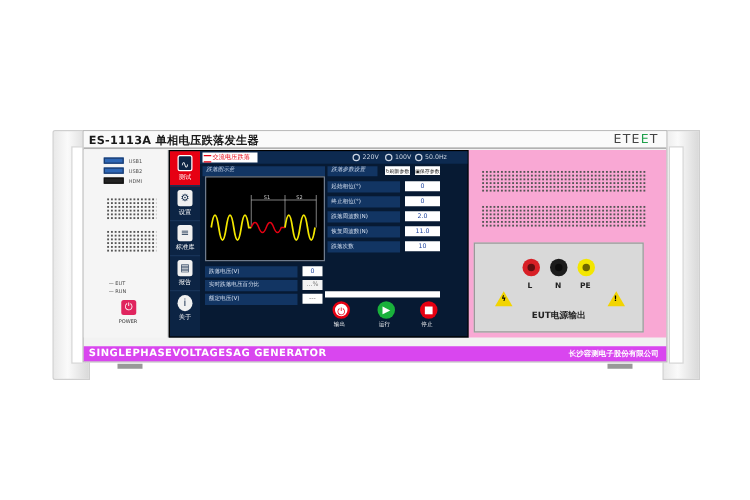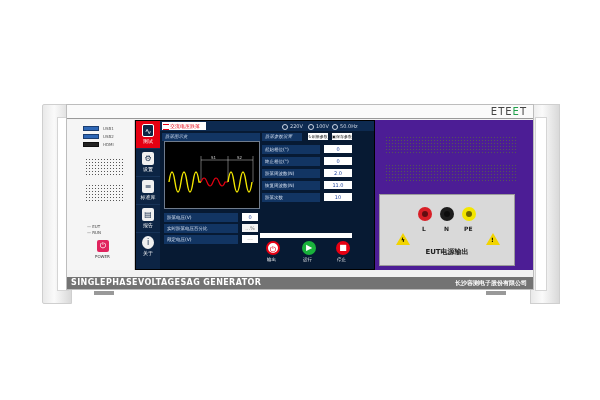--- a/index.html
+++ b/index.html
@@ -41,48 +41,49 @@
 .hdritem .c{display:inline-block;width:6px;height:6px;border:1px solid #cfd8e6;border-radius:50%;vertical-align:middle;margin-right:2px;}
 .subhdr{position:absolute;height:8px;background:#123563;font-size:4.5px;color:#c9d6ea;line-height:8px;padding-left:3px;font-style:italic;}
 .wave{position:absolute;left:28px;top:20px;width:96px;height:68px;background:#000;border:1px solid #6f7b8c;}
 .prow{position:absolute;height:9px;background:#123563;font-size:4.5px;color:#d6e0f0;line-height:9px;padding-left:3px;}
 .pval{position:absolute;height:8px;background:#fff;color:#2347a0;font-size:5px;text-align:center;line-height:8px;}
 .smbtn{position:absolute;top:12px;height:7px;background:#fff;color:#222;font-size:4px;line-height:7px;text-align:center;}
 .progress{position:absolute;left:124px;top:112px;width:92px;height:5px;background:#fff;}
 .ctl{position:absolute;top:120px;width:14px;height:14px;border-radius:50%;color:#fff;text-align:center;font-size:8px;line-height:14px;}
 .ctllbl{position:absolute;top:136px;font-size:4.5px;color:#fff;}
 
-.rpanel{position:absolute;left:308px;top:15px;width:158px;height:150px;background:#4c1d95;}
+.rpanel{position:absolute;left:308px;top:15px;width:158px;height:150px;background:#f9a8d4;}
 .eut{position:absolute;left:4px;top:74px;width:136px;height:72px;background:#d9d9d9;border:1px solid #9a9a9a;}
 .jack{position:absolute;top:12px;width:14px;height:14px;border-radius:50%;}
 .jack::after{content:"";position:absolute;left:4px;top:4px;width:6px;height:6px;border-radius:50%;background:rgba(0,0,0,0.55);}
 .jlbl{position:absolute;top:30px;font-size:6px;font-weight:bold;color:#222;}
 .warn{position:absolute;top:38px;width:0;height:0;border-left:7px solid transparent;border-right:7px solid transparent;border-bottom:12px solid #f2d400;}
 .warn span{position:absolute;left:-2px;top:3px;font-size:6px;font-weight:bold;color:#000;}
 .eutlbl{position:absolute;left:0;width:100%;top:52px;text-align:center;font-size:7px;font-weight:bold;color:#222;}
 
-.botbar{position:absolute;left:0;bottom:0;width:100%;height:12px;background:#737373;text-align:center;}
+.botbar{position:absolute;left:0;bottom:0;width:100%;height:12px;background:#d946ef;text-align:center;}
 .prod{position:absolute;left:4px;top:1px;font-size:8px;font-weight:bold;color:#fff;letter-spacing:0.4px;}
 .company{position:absolute;right:6px;top:2px;font-size:6px;font-weight:bold;color:#fff;}
 .feet{position:absolute;top:291px;width:20px;height:4px;background:#999;}
 </style>
 </head>
 <body>
 
 <div class="stage">
 
   <div class="handle left">
       <div class="inner"></div>
     </div>
   <div class="handle right">
       <div class="inner"></div>
     </div>
 
   <div class="chassis">
     <div class="topbar">
+      <span class="model">ES-1113A 单相电压跌落发生器</span>
       <span class="brand"><span>ETE</span><span class="g">E</span><span>T</span></span>
     </div>
 
     <div class="lpanel">
       <div class="port" style="top:6px"></div>
       <span class="portlbl" style="top:6px">USB1</span>
       <div class="port" style="top:14px"></div>
       <span class="portlbl" style="top:14px">USB2</span>
       <div class="port hdmi" style="top:22px"></div>
       <span class="portlbl" style="top:22px">HDMI</span>

